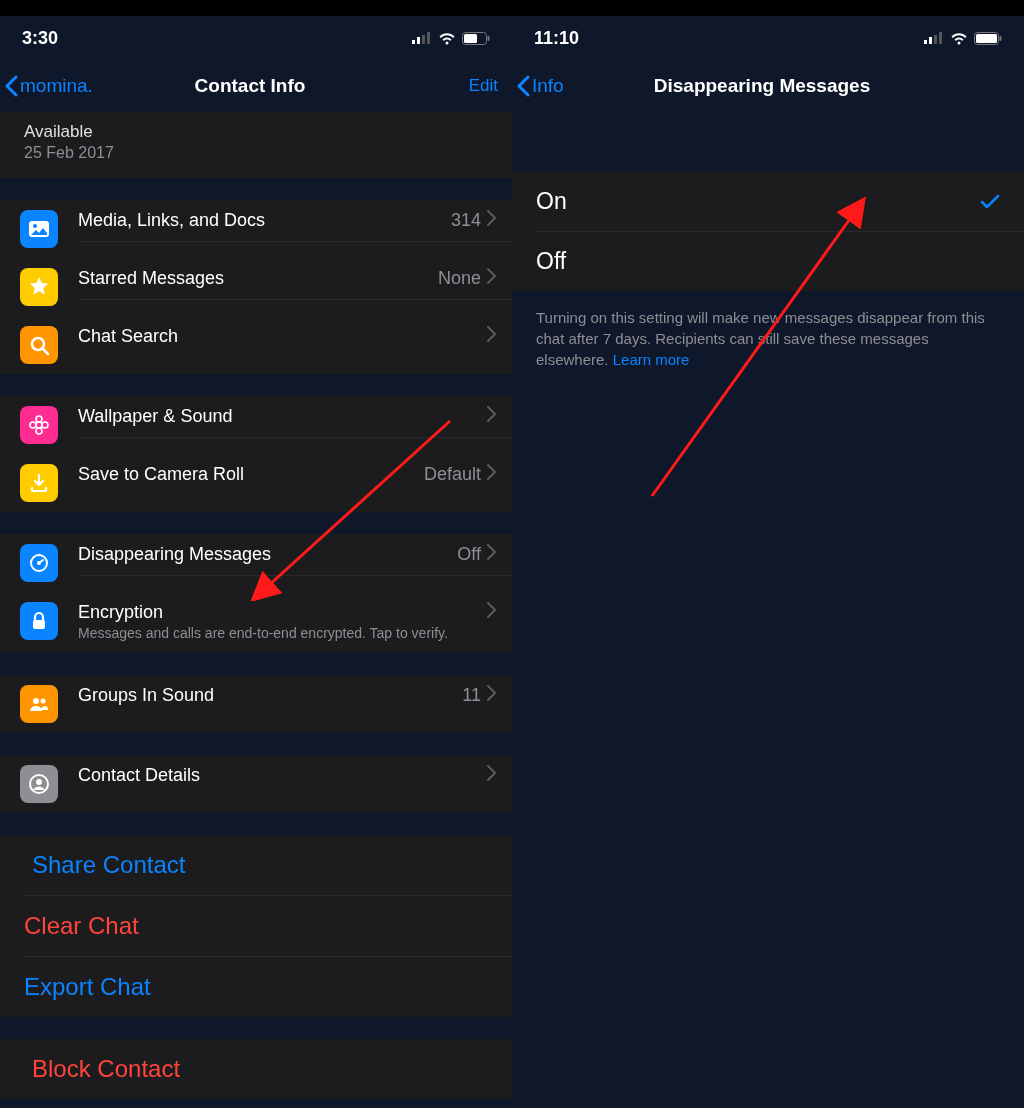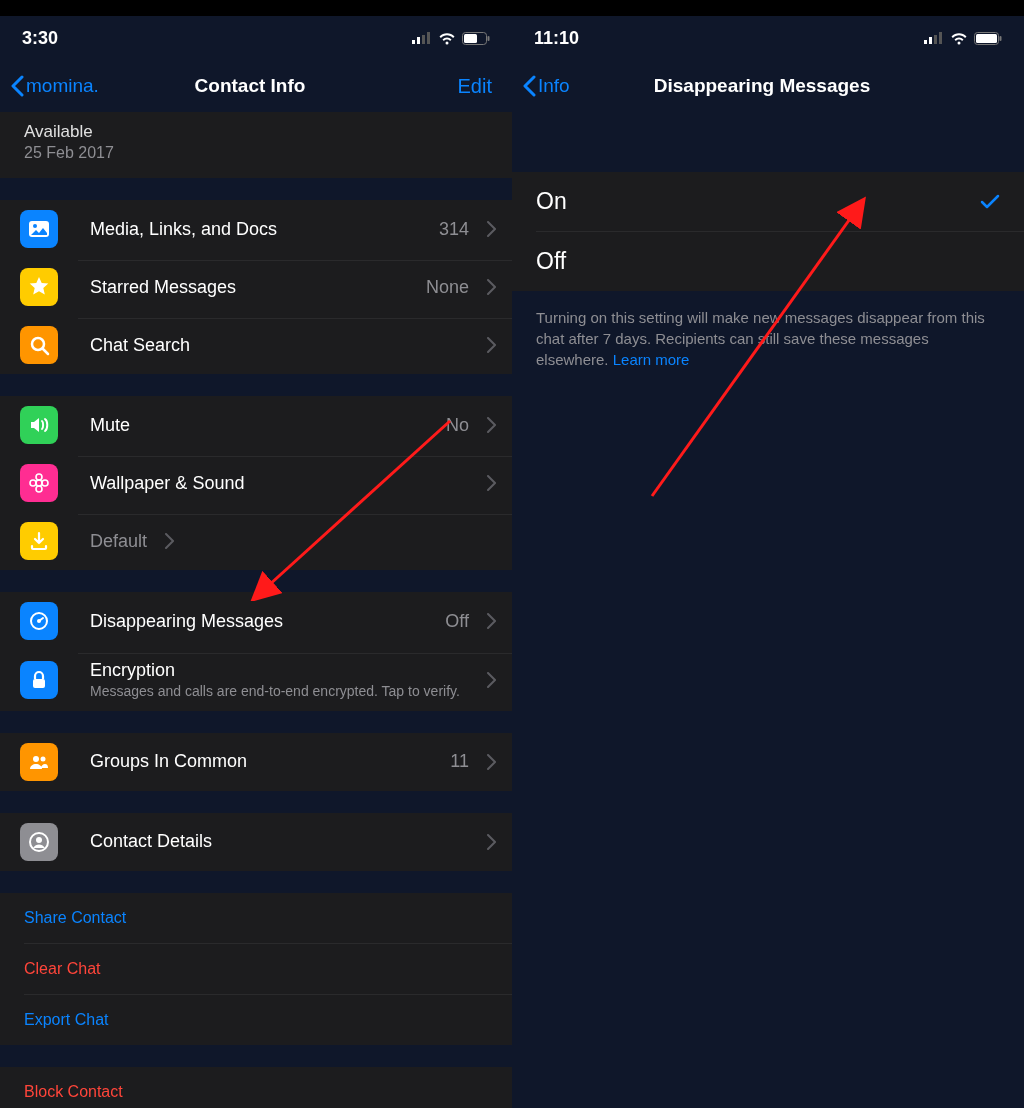--- a/index.html
+++ b/index.html
@@ -3,43 +3,43 @@
 <meta charset="utf-8">
 <style>
   * { margin:0; padding:0; box-sizing:border-box; font-family:-apple-system,Helvetica,Arial,sans-serif; -webkit-font-smoothing:antialiased; }
   body { background:#000; width:1024px; height:1108px; display:flex; }
   .pane { width:512px; height:1108px; background:#0f172a; position:relative; overflow:hidden;margin-top:16px; }
   
   .statusbar { height:44px; display:flex; align-items:center; justify-content:space-between; padding:0 22px; color:#fff; font-size:18px; font-weight:600; }
   .sb-right { display:flex; align-items:center; gap:6px; }
   .sb-right svg { display:block; }
   
-  .navbar { height:52px; display:flex; align-items:center; justify-content:space-between; padding:0 10px; }
+  .navbar { height:52px; display:flex; align-items:center; justify-content:space-between; padding:0 4px; }
   .nav-back { display:flex; align-items:center; color:#0a84ff; font-size:19px; }
   .nav-back svg { margin-right:2px; }
   .nav-title { position:absolute; left:0; right:12px; text-align:center; color:#fff; font-size:19px; font-weight:600; pointer-events:none; }
-  .nav-edit { color:#0a84ff; font-size:20px; padding-right:10px; }
+  .nav-edit { color:#0a84ff; font-size:17px; padding-right:10px; }
   
   .status-block { padding:10px 24px 16px; background:#1c1c1e; }
   .status-block .status-text { color:#e0e0e0; font-size:17px; }
   .status-block .status-date { color:#8e8e93; font-size:16px; margin-top:2px; }
   .group { margin-top:22px; background:#1c1c1e; }
   .group:first-of-type { margin-top:0; }
   
-  .row { display:flex; align-items:center; padding:10px 16px 10px 20px; min-height:54px;gap:12px; }
+  .row { display:flex; align-items:flex-start; padding:10px 16px 10px 20px; min-height:54px; }
   .row + .row::before { content:""; position:absolute; left:78px; right:0; height:1px; background:#2a2a2c; transform:translateY(-27px); }
   .row.rel { position:relative; }
   .row .icon-box { width:38px; height:38px; border-radius:8px; display:flex; align-items:center; justify-content:center; margin-right:20px; flex-shrink:0; }
   .row .label { color:#fff; font-size:18px; flex:1; }
   .row .label .sub { display:block; color:#8e8e93; font-size:14px; line-height:1.25; margin-top:2px; }
   .row .value { color:#8e8e93; font-size:18px; margin-right:6px; }
   .row .chev { color:#5b5b60; }
   
   .action-group { margin-top:22px; background:#1c1c1e; }
-  .action-row { padding:16px 24px; font-size:16px; }
+  .action-row { padding:16px 32px; font-size:24px; }
   .action-row.blue { color:#0a84ff; }
   .action-row.red  { color:#ff453a; }
   .action-row + .action-row { border-top:1px solid #2a2a2c; margin:0 0 0 24px; padding-left:0;}
   .action-row + .action-row::before{content:none}
   .action-row.sep { border-top:1px solid #2a2a2c; }
   
   .opt-group { margin-top:60px; background:#1c1c1e; }
   .opt-row { display:flex; align-items:center; justify-content:space-between; padding:16px 24px; color:#fff; font-size:23px; }
   .opt-row + .opt-row { border-top:1px solid #2a2a2c; margin-left:24px; padding-left:0; }
   .opt-row .check { color:#0a84ff; }
@@ -127,33 +127,20 @@
       </div>
       <div class="label">Chat Search</div>
       <svg class="chev" width="9" height="16" viewBox="0 0 9 16">
           <path d="M1 1l7 7-7 7" stroke="#5b5b60" stroke-width="2" fill="none" stroke-linecap="round"></path>
         </svg>
     </div>
   </div>
 
   <div class="group">
     <div class="row rel">
-      <div class="icon-box" style="background:#30d158">
-        <svg width="22" height="22" viewBox="0 0 22 22">
-            <path d="M3 8h3l5-4v14l-5-4H3z" fill="#fff"></path>
-            <path d="M14 7c1.5 1 1.5 7 0 8M17 5c3 2 3 10 0 12" stroke="#fff" stroke-width="2" fill="none" stroke-linecap="round"></path>
-          </svg>
-      </div>
-      <div class="label">Mute</div>
-      <div class="value">No</div>
-      <svg class="chev" width="9" height="16" viewBox="0 0 9 16">
-          <path d="M1 1l7 7-7 7" stroke="#5b5b60" stroke-width="2" fill="none" stroke-linecap="round"></path>
-        </svg>
-    </div>
-    <div class="row rel">
       <div class="icon-box" style="background:#ff2d92">
         <svg width="22" height="22" viewBox="0 0 22 22">
             <g stroke="#fff" stroke-width="1.6" fill="none">
               <circle cx="11" cy="11" r="3"></circle>
               <circle cx="11" cy="5" r="3"></circle>
               <circle cx="11" cy="17" r="3"></circle>
               <circle cx="5" cy="11" r="3"></circle>
               <circle cx="17" cy="11" r="3"></circle>
             </g>
           </svg>
@@ -162,20 +149,21 @@
       <svg class="chev" width="9" height="16" viewBox="0 0 9 16">
           <path d="M1 1l7 7-7 7" stroke="#5b5b60" stroke-width="2" fill="none" stroke-linecap="round"></path>
         </svg>
     </div>
     <div class="row rel">
       <div class="icon-box" style="background:#ffcc00">
         <svg width="22" height="22" viewBox="0 0 22 22">
             <path d="M11 3v10m0 0l-4-4m4 4l4-4M4 16v2a1 1 0 001 1h12a1 1 0 001-1v-2" stroke="#fff" stroke-width="2.2" fill="none" stroke-linecap="round" stroke-linejoin="round"></path>
           </svg>
       </div>
+      <div class="label">Save to Camera Roll</div>
       <div class="value">Default</div>
       <svg class="chev" width="9" height="16" viewBox="0 0 9 16">
           <path d="M1 1l7 7-7 7" stroke="#5b5b60" stroke-width="2" fill="none" stroke-linecap="round"></path>
         </svg>
     </div>
   </div>
 
   <div class="group">
     <div class="row rel">
       <div class="icon-box" style="background:#0a84ff">
@@ -210,21 +198,21 @@
 
   <div class="group">
     <div class="row rel">
       <div class="icon-box" style="background:#ff9500">
         <svg width="22" height="22" viewBox="0 0 22 22">
             <circle cx="8" cy="8" r="3" fill="#fff"></circle>
             <circle cx="15" cy="8" r="2.5" fill="#fff"></circle>
             <path d="M2 18c0-3 3-5 6-5s6 2 6 5M13 17c0-2.3 2-4 4-4s3 1.5 3 4" fill="#fff"></path>
           </svg>
       </div>
-      <div class="label">Groups In Common</div>
+      <div class="label">Groups In Sound</div>
       <div class="value">11</div>
       <svg class="chev" width="9" height="16" viewBox="0 0 9 16">
           <path d="M1 1l7 7-7 7" stroke="#5b5b60" stroke-width="2" fill="none" stroke-linecap="round"></path>
         </svg>
     </div>
   </div>
 
   <div class="group">
     <div class="row rel">
       <div class="icon-box" style="background:#8e8e93">

